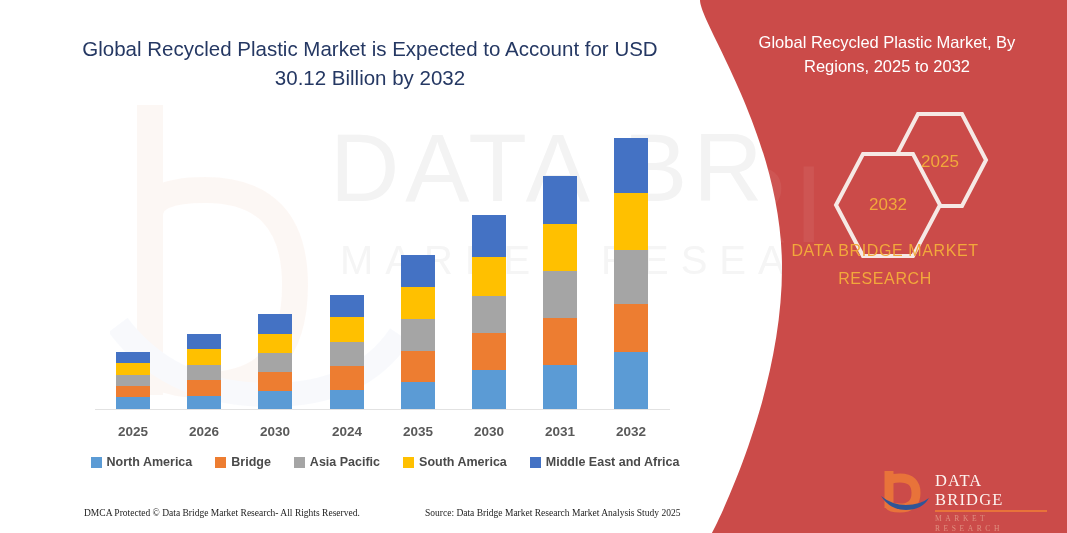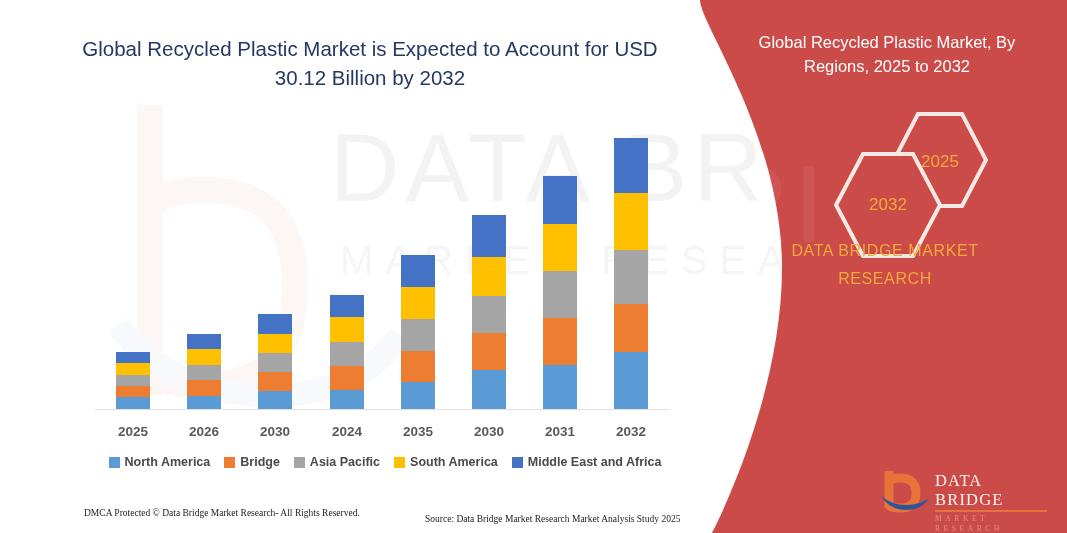--- a/index.html
+++ b/index.html
@@ -49,33 +49,33 @@
   .bar-wrap{position:absolute;top:0;height:409px;}
   .seg{position:absolute;left:0;width:34px;}
   .xlabel{
     position:absolute;top:424px;width:80px;text-align:center;
     font-size:13.5px;font-weight:bold;color:#595959;
   }
 
   
   .legend{
     position:absolute;left:95px;top:455px;width:580px;
-    display:flex;align-items:center;justify-content:center;gap:14px;
+    display:flex;align-items:center;justify-content:center;gap:23px;
   }
   .legend-item{display:flex;align-items:center;gap:5px;}
   .legend-swatch{width:11px;height:11px;display:block;}
   .legend-label{font-size:12.5px;font-weight:bold;color:#4a4a4a;white-space:nowrap;}
 
   
   .footer{
     position:absolute;left:0;top:505px;width:700px;height:24px;
     font-family:"Liberation Serif", serif;font-size:9.5px;color:#222;
   }
   .footer .f-left{position:absolute;left:84px;top:3px;white-space:nowrap;}
-  .footer .f-right{position:absolute;left:425px;top:9px;white-space:nowrap;}
+  .footer .f-right{position:absolute;left:425px;top:3px;white-space:nowrap;}
 
   
   .red-panel{
     position:absolute;left:0;top:0;width:1067px;height:533px;
     pointer-events:none;
   }
   .red-content{position:absolute;left:700px;top:0;width:367px;height:533px;}
   .rp-title{
     position:absolute;left:42px;top:30px;width:290px;text-align:center;
     color:#ffffff;font-size:16.5px;line-height:24px;font-weight:400;

